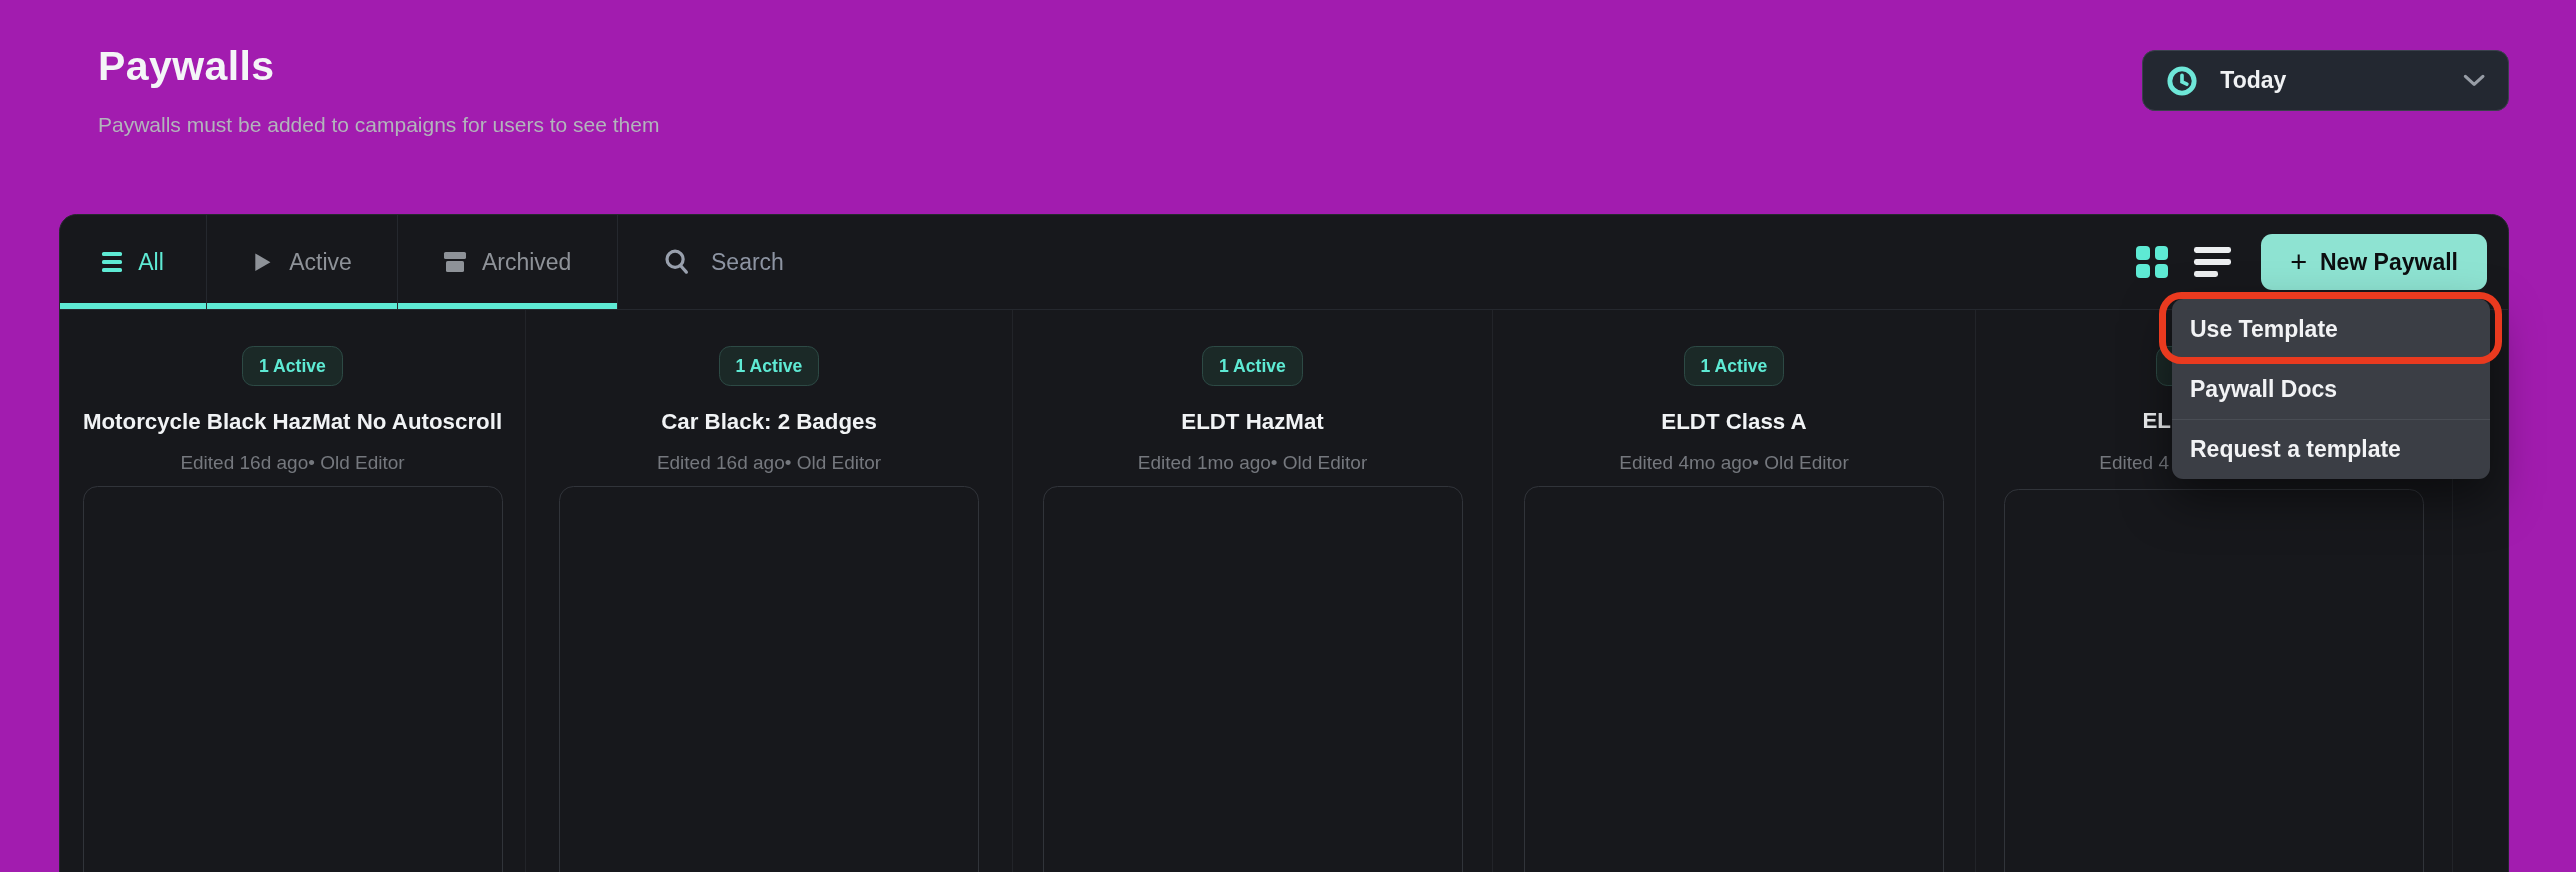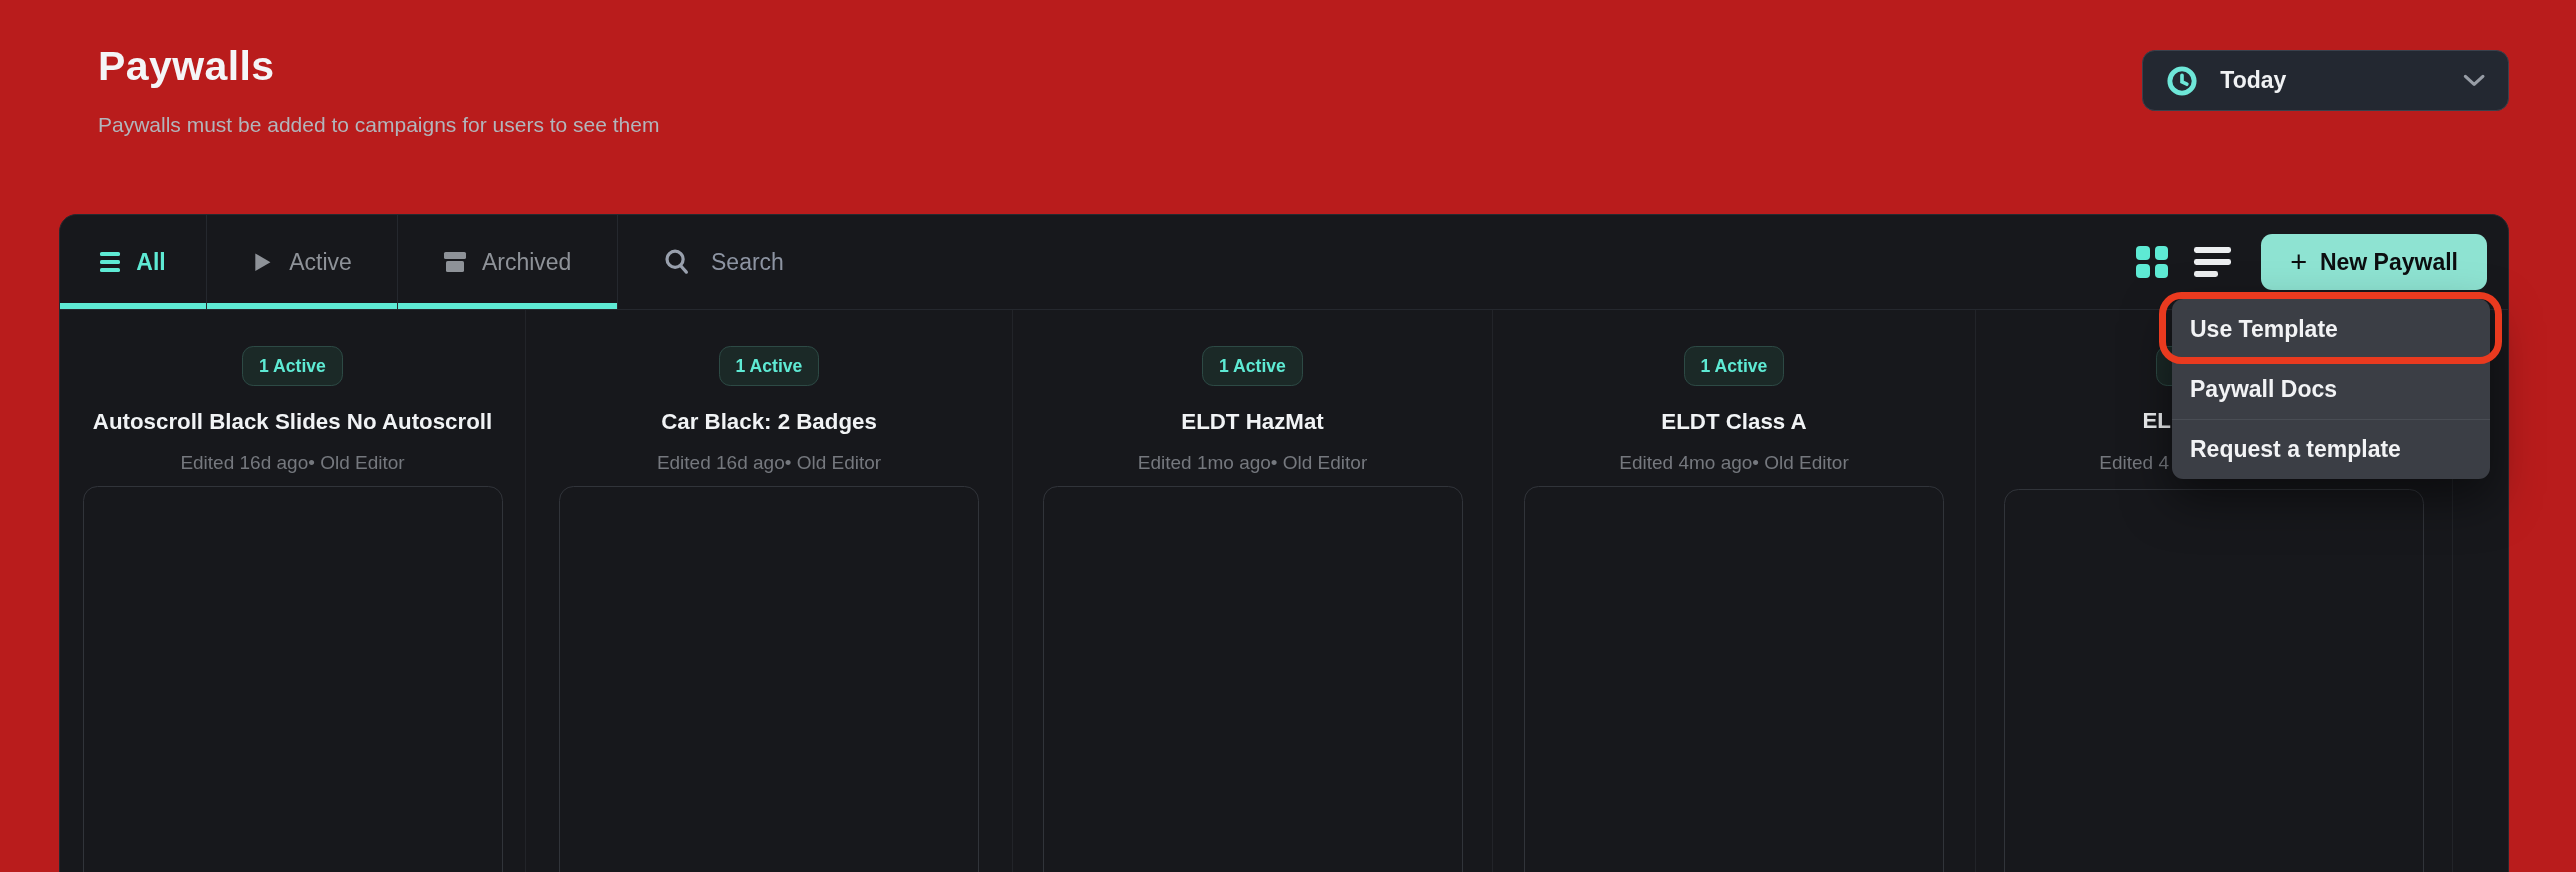--- a/index.html
+++ b/index.html
@@ -1,37 +1,37 @@
 <!DOCTYPE html>
 <html style="font-size:12.8px"><head>
 <meta charset="utf-8">
 <style>
   * { margin:0; padding:0; box-sizing:border-box; }
   html,body { background:#0e0f12; }
   .page {
     position:relative; width:2576px; height:873px; overflow:hidden;
-    background:#b91c1c; font-family:"Liberation Sans","DejaVu Sans",sans-serif;
+    background:#a21caf; font-family:"Liberation Sans","DejaVu Sans",sans-serif;
   }
   
   .page-title { position:absolute; left:98px; top:43px; font-size:41px; font-weight:700;
     color:#f4f5f7; letter-spacing:0.4px; }
   .page-subtitle { position:absolute; left:98px; top:113px; font-size:21px; color:#b2b5bb; }
   .today-btn { position:absolute; left:2142px; top:50px; width:367px; height:61px;
     background:#232831; border:1.6px solid #3a414c; border-radius:12.8px;
     display:flex; align-items:center; padding:0 22.3px; cursor:pointer; }
   .today-label { font-size:23px; font-weight:600; color:#f0f2f4; margin-left:21px; }
   .today-btn .chev { margin-left:auto; }
   
   .panel { position:absolute; left:59px; top:214px; width:2450px; height:798px;
     background:#17181c; border:1.6px solid #26292f; border-radius:17.6px; overflow:hidden; }
   .tabbar { display:flex; align-items:stretch; height:95px; border-bottom:1.6px solid #25282e; }
   .tab { display:flex; align-items:center; justify-content:center; gap:16px;
     border-right:1.6px solid #25282e; position:relative; cursor:pointer; }
   .tab-label { font-size:23px; font-weight:500; color:#8e9298; }
-  .tab.active .tab-label { color:#5eead4; font-weight:700; }
+  .tab.active .tab-label { color:#5eead4; font-weight:400; }
   .tab-underline { position:absolute; left:0; right:0; bottom:0; height:5.6px; background:#5eead4; }
   .t-all{width:147px} .t-active{width:191px} .t-inactive{width:214px} .t-archived{width:220px}
   .search-wrap { flex:1; display:flex; align-items:center; padding-left:45px; gap:19px; }
   .search-input { background:transparent; border:none; outline:none; font-size:23px;
     color:#dfe3ea; width:558px; font-family:inherit; }
   .search-input::placeholder { color:#8d94a2; }
   .view-controls { display:flex; align-items:center; gap:25.5px; padding-right:21px; }
   .icon-btn { background:none; border:none; cursor:pointer; display:flex; align-items:center; }
   .grid-ic { display:grid; grid-template-columns:13.6px 13.6px; grid-template-rows:13.6px 13.6px; gap:4.8px; }
   .grid-ic div { background:#5eead4; border-radius:4px; }
@@ -157,21 +157,21 @@
         <button class="new-paywall-btn">
           <span class="plus-glyph">+</span>
           <span>New Paywall</span>
         </button>
       </div>
     </div>
 
     <div class="columns">
       <div class="col c1">
         <span class="status-badge">1 Active</span>
-        <div class="card-title">Autoscroll Black Slides No Autoscroll</div>
+        <div class="card-title">Motorcycle Black HazMat No Autoscroll</div>
         <div class="card-edited">Edited 16d ago• Old Editor</div>
         <div class="preview-frame"></div>
       </div>
       <div class="col c2">
         <span class="status-badge">1 Active</span>
         <div class="card-title">Car Black: 2 Badges</div>
         <div class="card-edited">Edited 16d ago• Old Editor</div>
         <div class="preview-frame"></div>
       </div>
       <div class="col c3">

